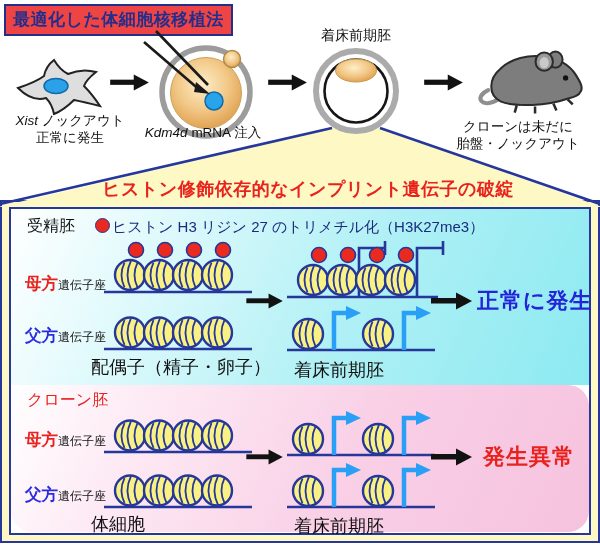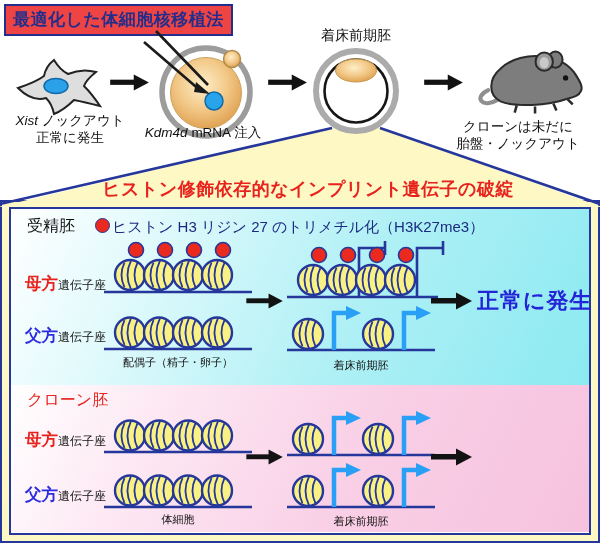--- a/index.html
+++ b/index.html
@@ -31,33 +31,34 @@
     left:9px;top:207px;width:582px;height:328px;
     border:2.5px solid #25379b;box-sizing:border-box;background:#fff;
   }
   #fert{
     position:absolute;left:0;top:0;width:100%;height:176px;
     background:linear-gradient(115deg,#ffffff 0%,#e2fafc 22%,#aef0f5 60%,#8ceaf1 100%);
   }
   #clone{
     position:absolute;left:0;top:176px;width:100%;height:147px;
     background:linear-gradient(115deg,#ffffff 0%,#fdeaf4 22%,#f9cfe6 60%,#f6c2de 100%);
+    border-radius:21px;
   }
   .heading{font-size:16px;font-weight:normal;white-space:nowrap;}
   .red{color:#e8231e;} .blue{color:#2424d8;} .pblue{color:#2b2be0;}
   .locus{white-space:nowrap;}
   .locus .parent{font-size:16.5px;font-weight:bold;}
   .locus .suffix{font-size:12px;color:#111;}
   .legend{display:flex;gap:2px;}
   .legend .dot{
     width:15px;height:15px;border-radius:50%;background:#ea2a1f;
     border:1.6px solid #25379b;box-sizing:border-box;flex:0 0 auto;
   }
   .legend .ltext{font-size:15px;color:#1c2b80;white-space:nowrap;}
-  .stage{font-size:11px;text-align:center;white-space:nowrap;}
+  .stage{font-size:18px;text-align:left;white-space:nowrap;}
   .outcome{font-size:22px;font-weight:bold;white-space:nowrap;letter-spacing:1px;}
   svg{display:block;}
 </style>
 </head>
 <body>
 
 <svg width="0" height="0" style="position:absolute" aria-hidden="true">
   <defs>
     <radialGradient id="tanG" cx="45%" cy="38%" r="65%">
       <stop offset="0%" stop-color="#fdeec8"></stop>
@@ -247,20 +248,21 @@
         <use href="#barrow"></use>
       </svg>
 
     <svg class="abs" style="left:275px;top:21px" width="150" height="54" viewBox="0 0 150 54">
         <use href="#grpD"></use>
       </svg>
 
     <svg class="abs" style="left:420px;top:63px" width="42" height="18" viewBox="0 0 42 18">
         <use href="#barrow"></use>
       </svg>
+    <div class="abs outcome red" style="left:472px;top:57px">発生異常</div>
 
     <div class="abs locus" style="left:14px;top:99px">
       <span class="parent pblue">父方</span><span class="suffix">遺伝子座</span>
     </div>
     <svg class="abs" style="left:92px;top:88px" width="150" height="38" viewBox="0 0 150 38">
         <use href="#grpB"></use>
       </svg>
     <svg class="abs" style="left:275px;top:73px" width="150" height="54" viewBox="0 0 150 54">
         <use href="#grpD"></use>
       </svg>

